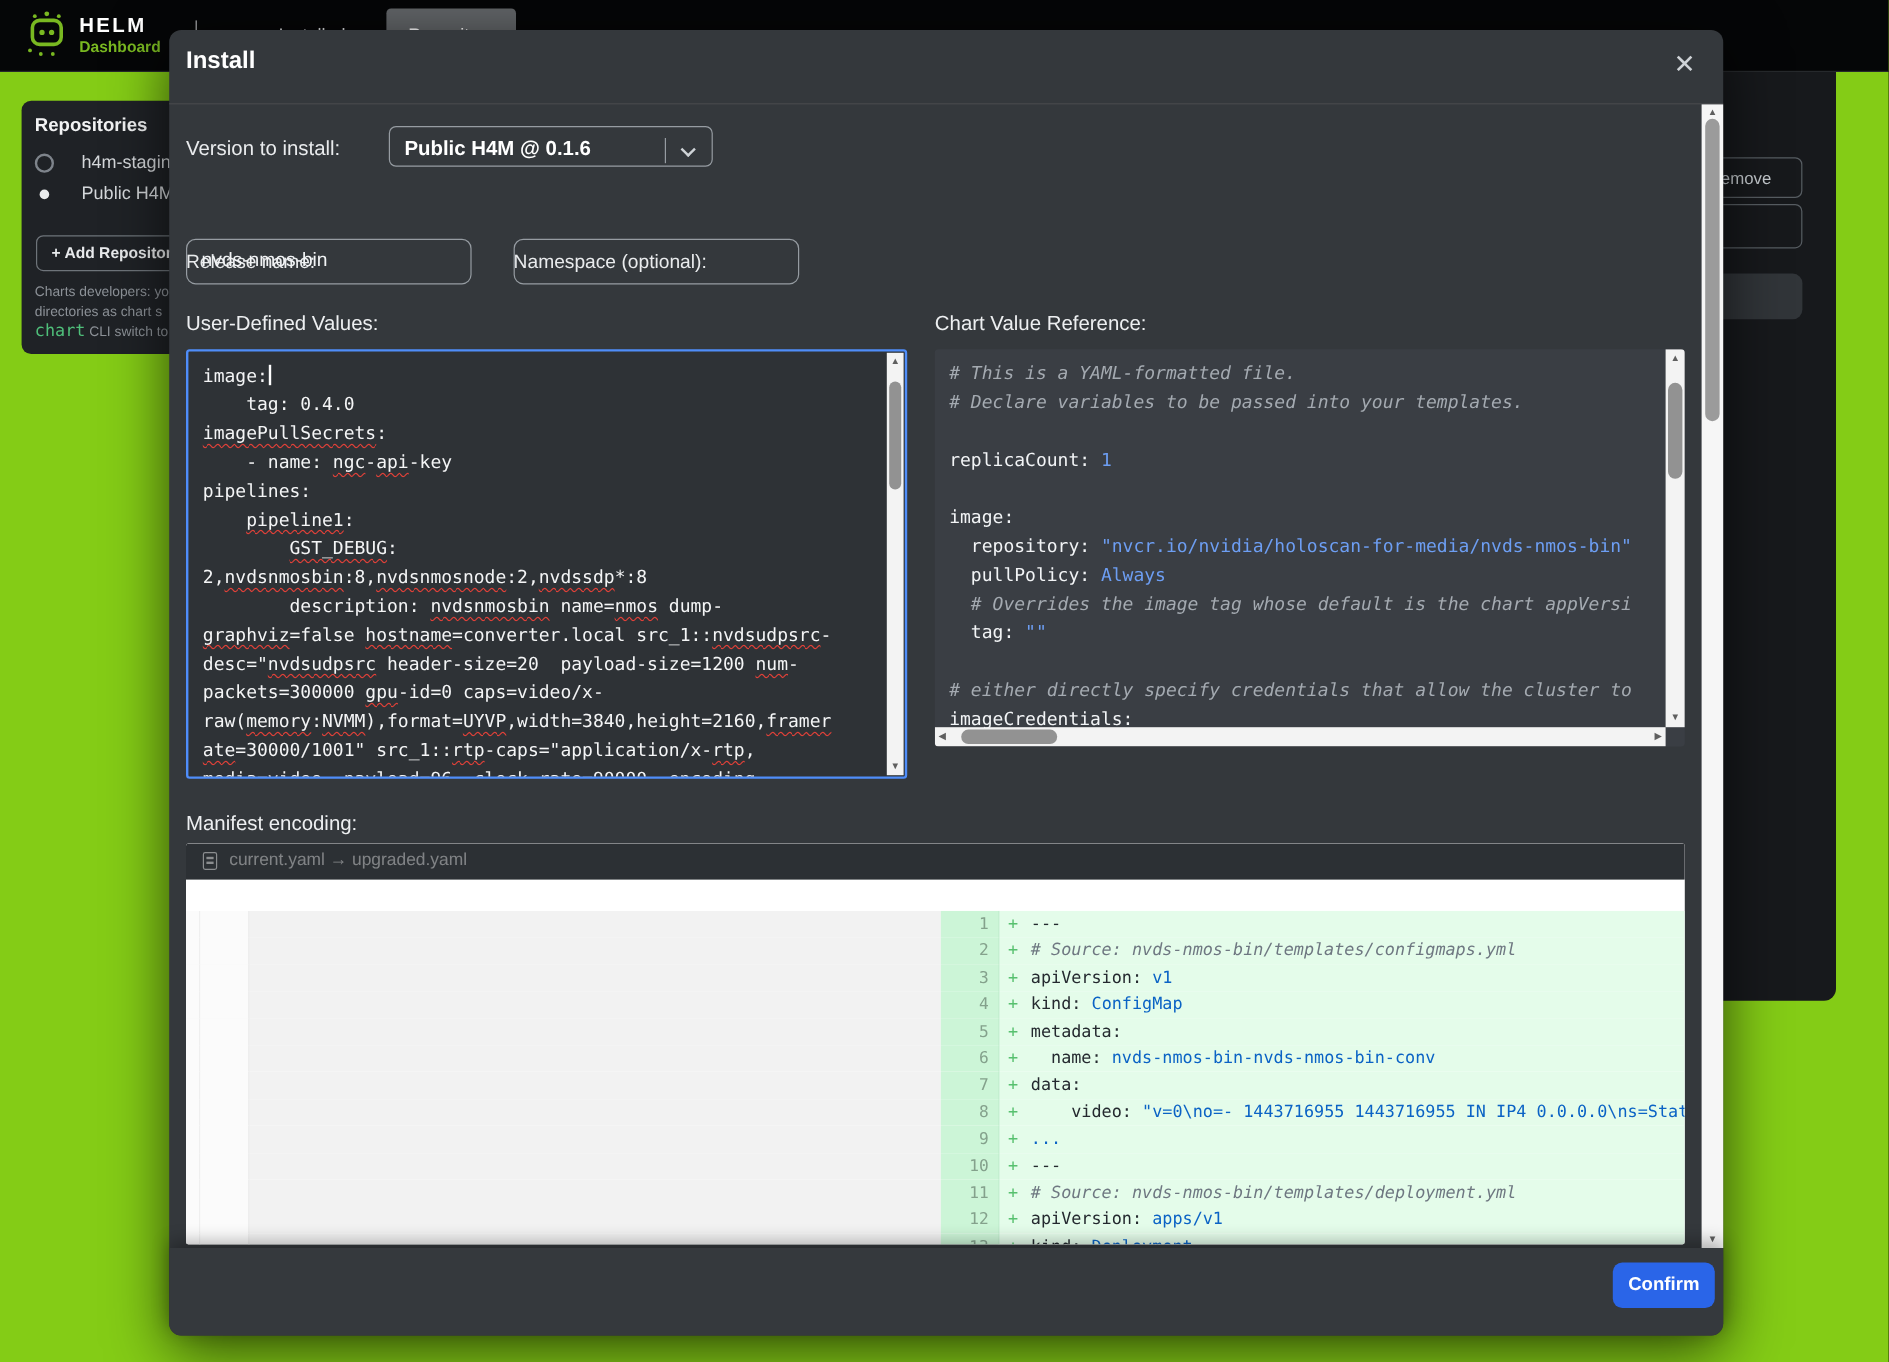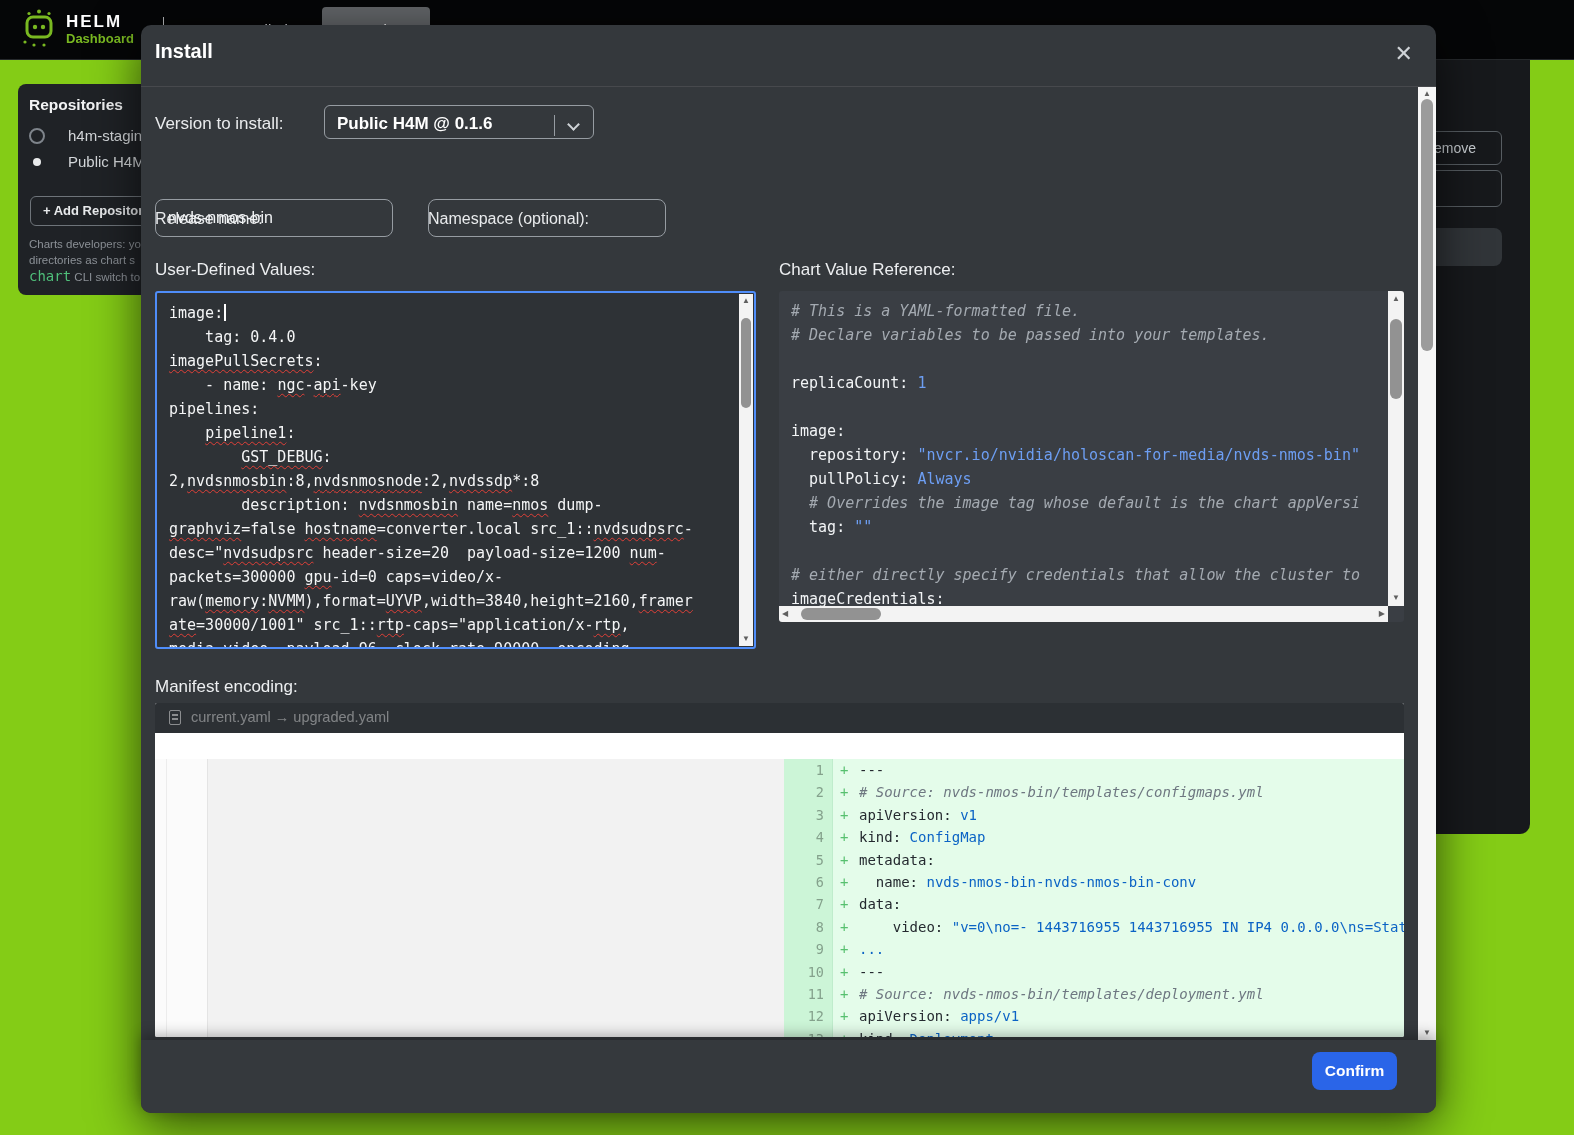--- a/index.html
+++ b/index.html
@@ -95,21 +95,21 @@
   .d-oldcontent { flex:1 1 auto; background:#f2f2f2; }
   .d-newgut { width:49px; background:#ccf5d7; color:#84a18c; text-align:right; padding-right:8px; border-right:1px solid #bfeccc; font-size:13.5px; }
   .d-newcontent { width:571px; background:#e4fcea; position:relative; padding-left:26px; white-space:pre; overflow:hidden; }
   .d-plus { position:absolute; left:7px; color:#57c06f; }
   .d-newcontent .seg-k { color:#24292f; } .d-newcontent .seg-p { color:#24292f; }
   .d-newcontent .seg-v { color:#0b63c5; }
   .d-newcontent .seg-c { color:#6e7781; font-style:italic; }
 
   
   .modal-footer { position:absolute; left:0; bottom:0; width:100%; height:73px; background:#35393d; border-radius:0 0 10px 10px; box-shadow:0 -5px 14px rgba(0,0,0,.3); }
-  .confirm-btn { position:absolute; right:39px; top:12px; width:85px; height:38px; background:#2a65e8; border:none; border-radius:8px; color:#fff; font-size:15.5px; font-weight:bold; font-family:"Liberation Sans", sans-serif; }
+  .confirm-btn { position:absolute; right:7px; top:12px; width:85px; height:38px; background:#2a65e8; border:none; border-radius:8px; color:#fff; font-size:15.5px; font-weight:bold; font-family:"Liberation Sans", sans-serif; }
 
   
   .modal-sb { position:absolute; left:1277px; top:62px; width:18px; height:953px; background:#f6f6f6; }
   .modal-sb .sb-thumb-v { left:3px; right:3px; top:12px; height:252px; background:#9b9b9b; border-radius:9px; }
 </style>
 </head>
 <body>
 
 <div id="app">
 

